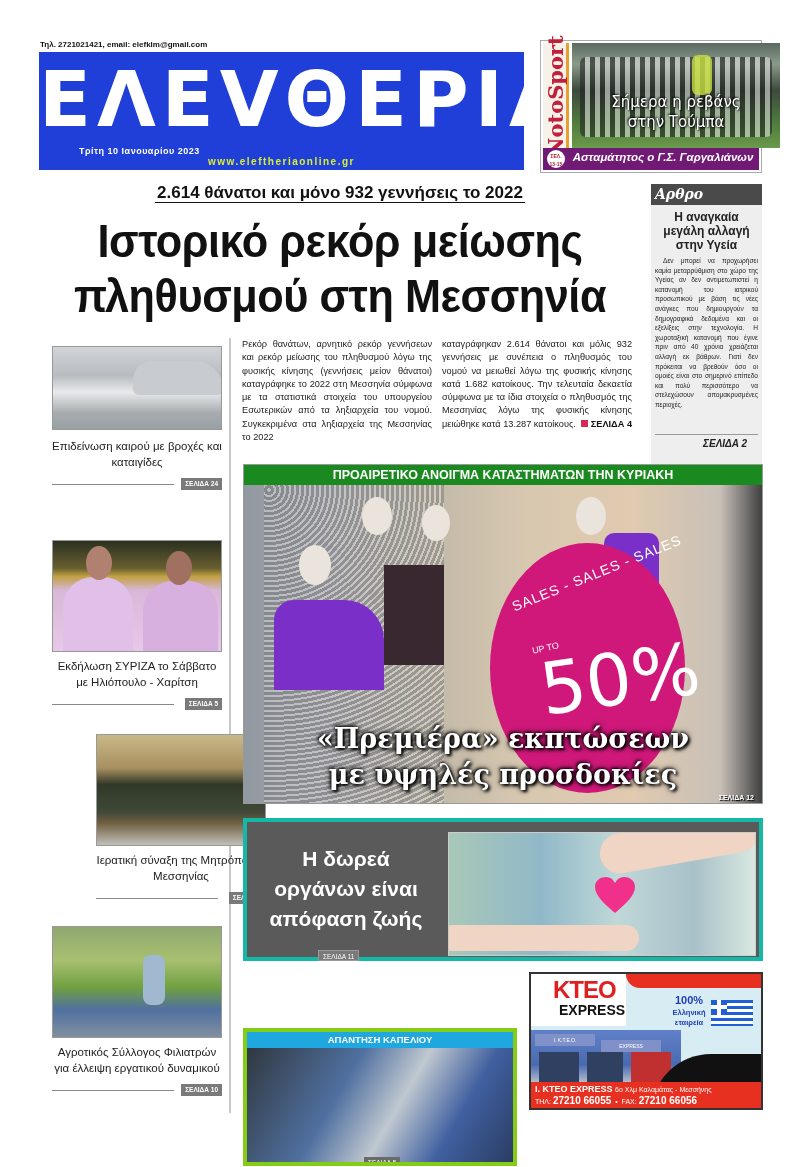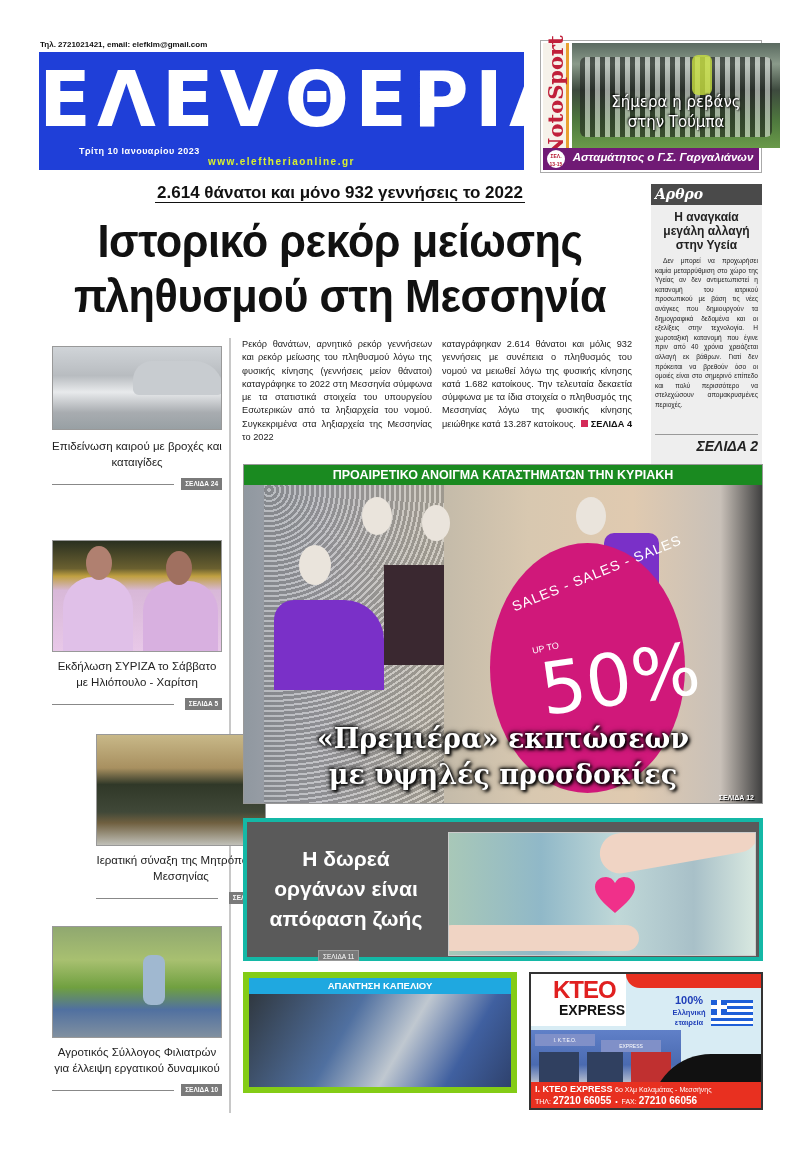--- a/index.html
+++ b/index.html
@@ -33,21 +33,21 @@
   .kicker { left: 40px; top: 183px; width: 600px; text-align: center; font-size: 17px; font-weight: bold; }
   .kicker span { border-bottom: 1.5px solid #111; padding: 0 2px; }
   .headline { left: 40px; top: 213px; width: 600px; text-align: center; font-family: "Liberation Sans", sans-serif; font-weight: bold;
     font-size: 47px; line-height: 55px; letter-spacing: -0.5px; transform: scaleX(0.92); transform-origin: center; }
 
   
   .article { left: 651px; top: 184px; width: 111px; height: 320px; background: #eeeeee; }
   .article-tag { position: absolute; left: 0; top: 0; width: 111px; height: 21px; background: #4a4a4a; color: #fff; font-family: "DejaVu Serif", serif; font-style: italic; font-weight: bold; font-size: 14px; padding-left: 4px; line-height: 21px; }
   .article-title { position: absolute; left: 2px; right: 2px; top: 26px; text-align: center; font-size: 12px; font-weight: bold; line-height: 14px; color: #222; }
   .article-body { position: absolute; left: 4px; right: 4px; top: 72px; text-align: justify; font-size: 6.6px; line-height: 9.6px; color: #222; text-indent: 8px; }
-  .article-page { position: absolute; right: 4px; top: 254px; font-size: 14px; font-weight: bold; font-style: italic; color: #222; }
+  .article-page { position: absolute; right: 15px; top: 254px; font-size: 10px; font-weight: bold; font-style: italic; color: #222; }
   .article-line { position: absolute; left: 4px; right: 4px; top: 250px; border-top: 1px solid #999; }
 
   
   .lead { top: 338px; width: 190px; font-size: 9.2px; line-height: 13.3px; text-align: justify; color: #222; }
   .lead-page { color: #111; font-weight: bold; }
   .pink-square { display: inline-block; width: 7px; height: 7px; background: #d42a58; margin-right: 3px; vertical-align: 0; }
 
   
   .leftcol { left: 40px; top: 338px; width: 191px; height: 775px; border-right: 2px solid #c8c8c8; }
   .lc-item { position: absolute; left: 12px; width: 170px; }
@@ -88,21 +88,21 @@
   
   .organ { left: 243px; top: 818px; width: 520px; height: 143px; background: #5a5a5a; border: 4px solid #14b8a6; }
   .organ-title { position: absolute; left: 4px; top: 22px; width: 190px; text-align: center; color: #fff; font-weight: bold; font-size: 21px; line-height: 30px; }
   .organ-page { position: absolute; left: 71px; top: 128px; height: 11px; background: #7a7a7a; color: #fff; font-size: 6.5px; padding: 0 4px; line-height: 11px; border: 1px solid #999; }
   .organ-photo { position: absolute; left: 201px; top: 10px; width: 308px; height: 124px; border: 1px solid #ccc;
     background: linear-gradient(90deg, #a8c8b8 0%, #90b8c8 30%, #c0d8d8 55%, #a8c0c8 80%, #d8e8e0 100%); overflow: hidden; }
   .heart { position: absolute; left: 144px; top: 42px; width: 44px; height: 40px; }
   .hand { position: absolute; background: #f0d4c4; border-radius: 20px; }
 
   
-  .drive { left: 243px; top: 972px; width: 274px; height: 121px; border: 6px solid #84cc16; overflow: hidden; }
+  .drive { left: 243px; top: 1028px; width: 274px; height: 138px; border: 4px solid #84cc16; overflow: hidden; }
   .drive-bar { position: absolute; left: 0; top: 0; width: 100%; height: 16px; background: #1fa8e0; color: #fff; text-align: center; font-weight: bold; font-size: 9.5px; line-height: 16px; }
   .drive-photo { position: absolute; left: 0; top: 16px; width: 100%; height: 122px; background: linear-gradient(120deg, #303840 0%, #5070a0 35%, #c0c8d0 55%, #4060a0 75%, #2a3a60 100%); }
   .drive-title { position: absolute; left: 0; right: 0; top: 36px; text-align: center; color: #fff; font-family: "DejaVu Serif", serif; font-size: 19px; line-height: 28px; text-shadow: 2px 2px 3px #000, -1px -1px 2px #000; }
   .drive-page { position: absolute; left: 117px; bottom: 2px; height: 11px; background: #6a6a6a; color: #fff; font-size: 6.5px; padding: 0 4px; line-height: 11px; }
 
   
   .kteo { left: 529px; top: 972px; width: 234px; height: 138px; border: 2px solid #333; background: #d8ecf4; overflow: hidden; }
   .kteo-logo-bg { position: absolute; left: 0; top: 0; width: 95px; height: 52px; background: #fff; }
   .kteo-name { position: absolute; left: 22px; top: 2px; color: #e02020; font-size: 24px; font-weight: bold; letter-spacing: -1px; }
   .kteo-express { position: absolute; left: 28px; top: 28px; color: #111; font-size: 14px; font-weight: bold; }

